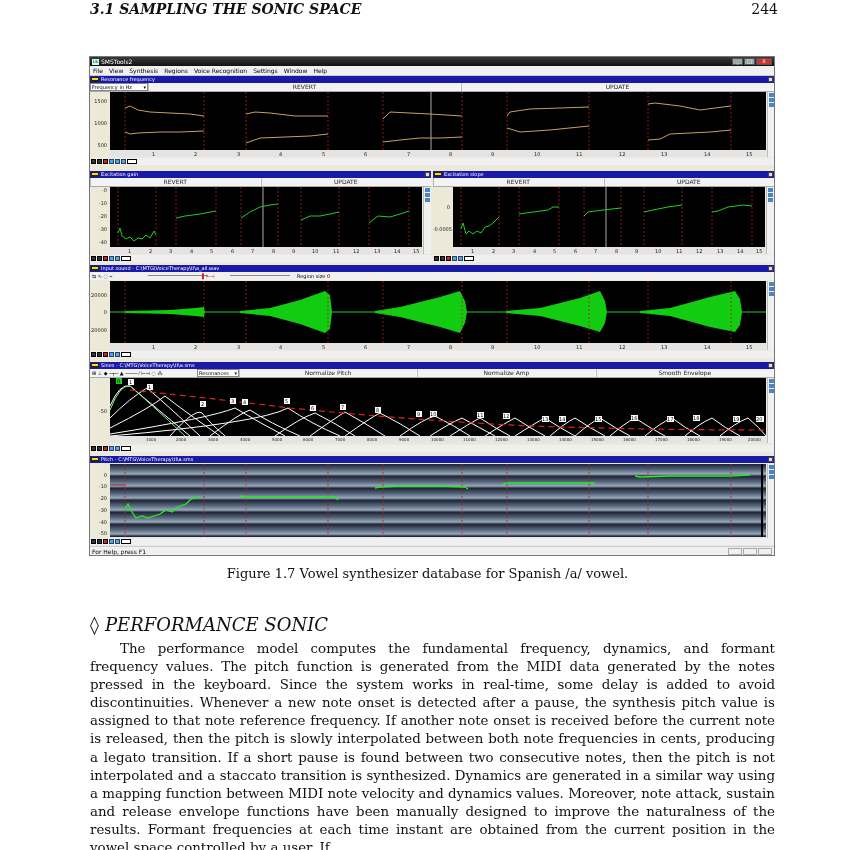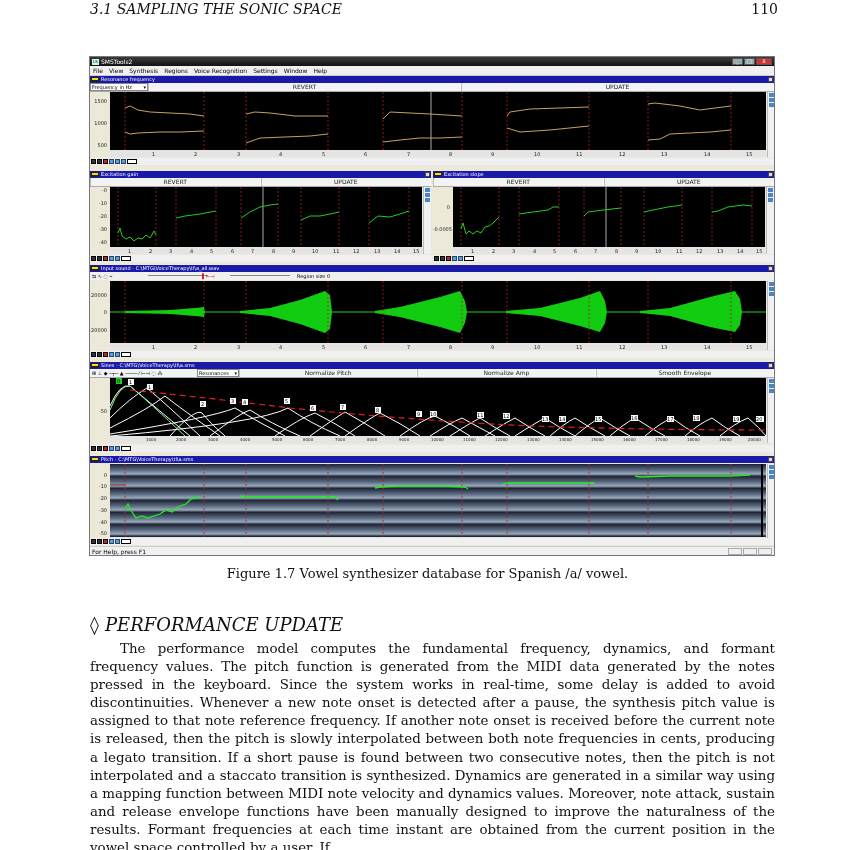--- a/index.html
+++ b/index.html
@@ -1,18 +1,18 @@
 <!DOCTYPE html>
 <html><head>
 <meta charset="utf-8">
 <style>
   html,body{margin:0;padding:0;background:#fff;}
   body{width:855px;height:850px;position:relative;overflow:hidden;font-family:"DejaVu Serif","Liberation Serif",serif;color:#111;}
   .running-head{position:absolute;left:90px;top:0;width:688px;height:20px;font-style:italic;font-size:14px;}
-  .running-head .left{position:absolute;left:0;top:1px;}
+  .running-head .left{position:absolute;left:0;top:1px;font-weight:bold;}
   .running-head .right{position:absolute;right:0;top:1px;font-style:normal;}
   
   .app{position:absolute;left:89px;top:56px;width:686px;height:500px;background:#ece9d8;font-family:"DejaVu Sans","Liberation Sans",sans-serif;font-size:6px;color:#000;overflow:hidden;border:1px solid #777;box-sizing:border-box;}
   .titlebar{height:9px;background:linear-gradient(#3a3a3a,#111);color:#fff;font-size:6px;line-height:9px;padding-left:2px;position:relative;}
   .titlebar .tb-icon{display:inline-block;width:7px;height:6px;background:#cfd;margin-right:2px;vertical-align:middle;font-size:4px;color:#000;text-align:center;line-height:6px;}
   .winbtns{position:absolute;right:2px;top:1px;display:flex;gap:1px;}
   .winbtns span{display:block;width:11px;height:7px;background:#9aa;border:1px solid #555;box-sizing:border-box;font-size:5px;line-height:5px;text-align:center;color:#fff;}
   .winbtns span.close{background:#c33;width:16px;}
   .menubar{height:9px;background:#f0f0f0;display:flex;gap:6px;padding-left:3px;font-size:6px;line-height:9px;border-bottom:1px solid #ccc;}
   .menubar span{text-decoration:none;}
@@ -46,21 +46,21 @@
   .section{position:absolute;left:90px;top:614px;font-size:18px;font-style:italic;}
   .section .diamond{font-style:normal;margin-right:6px;}
   .body-text{position:absolute;left:90px;top:640px;width:685px;font-size:13.4px;line-height:18.1px;text-align:justify;}
   .body-text p{margin:0;text-indent:30px;}
 </style>
 </head>
 <body>
 
 <div class="running-head">
   <span class="left">3.1 SAMPLING THE SONIC SPACE</span>
-  <span class="right">110</span>
+  <span class="right">244</span>
 </div>
 
 <div class="app">
   <div class="titlebar">
     <span class="tb-icon">LS</span><span>SMSTools2</span>
     <div class="winbtns">
       <span>_</span>
       <span>□</span>
       <span class="close">X</span>
     </div>
@@ -552,18 +552,18 @@
         <i></i>
         <i></i>
         <i></i>
       </div>
   </div>
 </div>
 
 <div class="caption">Figure 1.7 Vowel synthesizer database for Spanish /a/ vowel.</div>
 
 <div class="section">
-  <span class="diamond">◊</span><span>PERFORMANCE UPDATE</span>
+  <span class="diamond">◊</span><span>PERFORMANCE SONIC</span>
 </div>
 
 <div class="body-text">
   <p>The performance model computes the fundamental frequency, dynamics, and formant frequency values. The pitch function is generated from the MIDI data generated by the notes pressed in the keyboard. Since the system works in real-time, some delay is added to avoid discontinuities. Whenever a new note onset is detected after a pause, the synthesis pitch value is assigned to that note reference frequency. If another note onset is received before the current note is released, then the pitch is slowly interpolated between both note frequencies in cents, producing a legato transition. If a short pause is found between two consecutive notes, then the pitch is not interpolated and a staccato transition is synthesized. Dynamics are generated in a similar way using a mapping function between MIDI note velocity and dynamics values. Moreover, note attack, sustain and release envelope functions have been manually designed to improve the naturalness of the results. Formant frequencies at each time instant are obtained from the current position in the vowel space controlled by a user. If</p>
 </div>
 
 </body></html>

